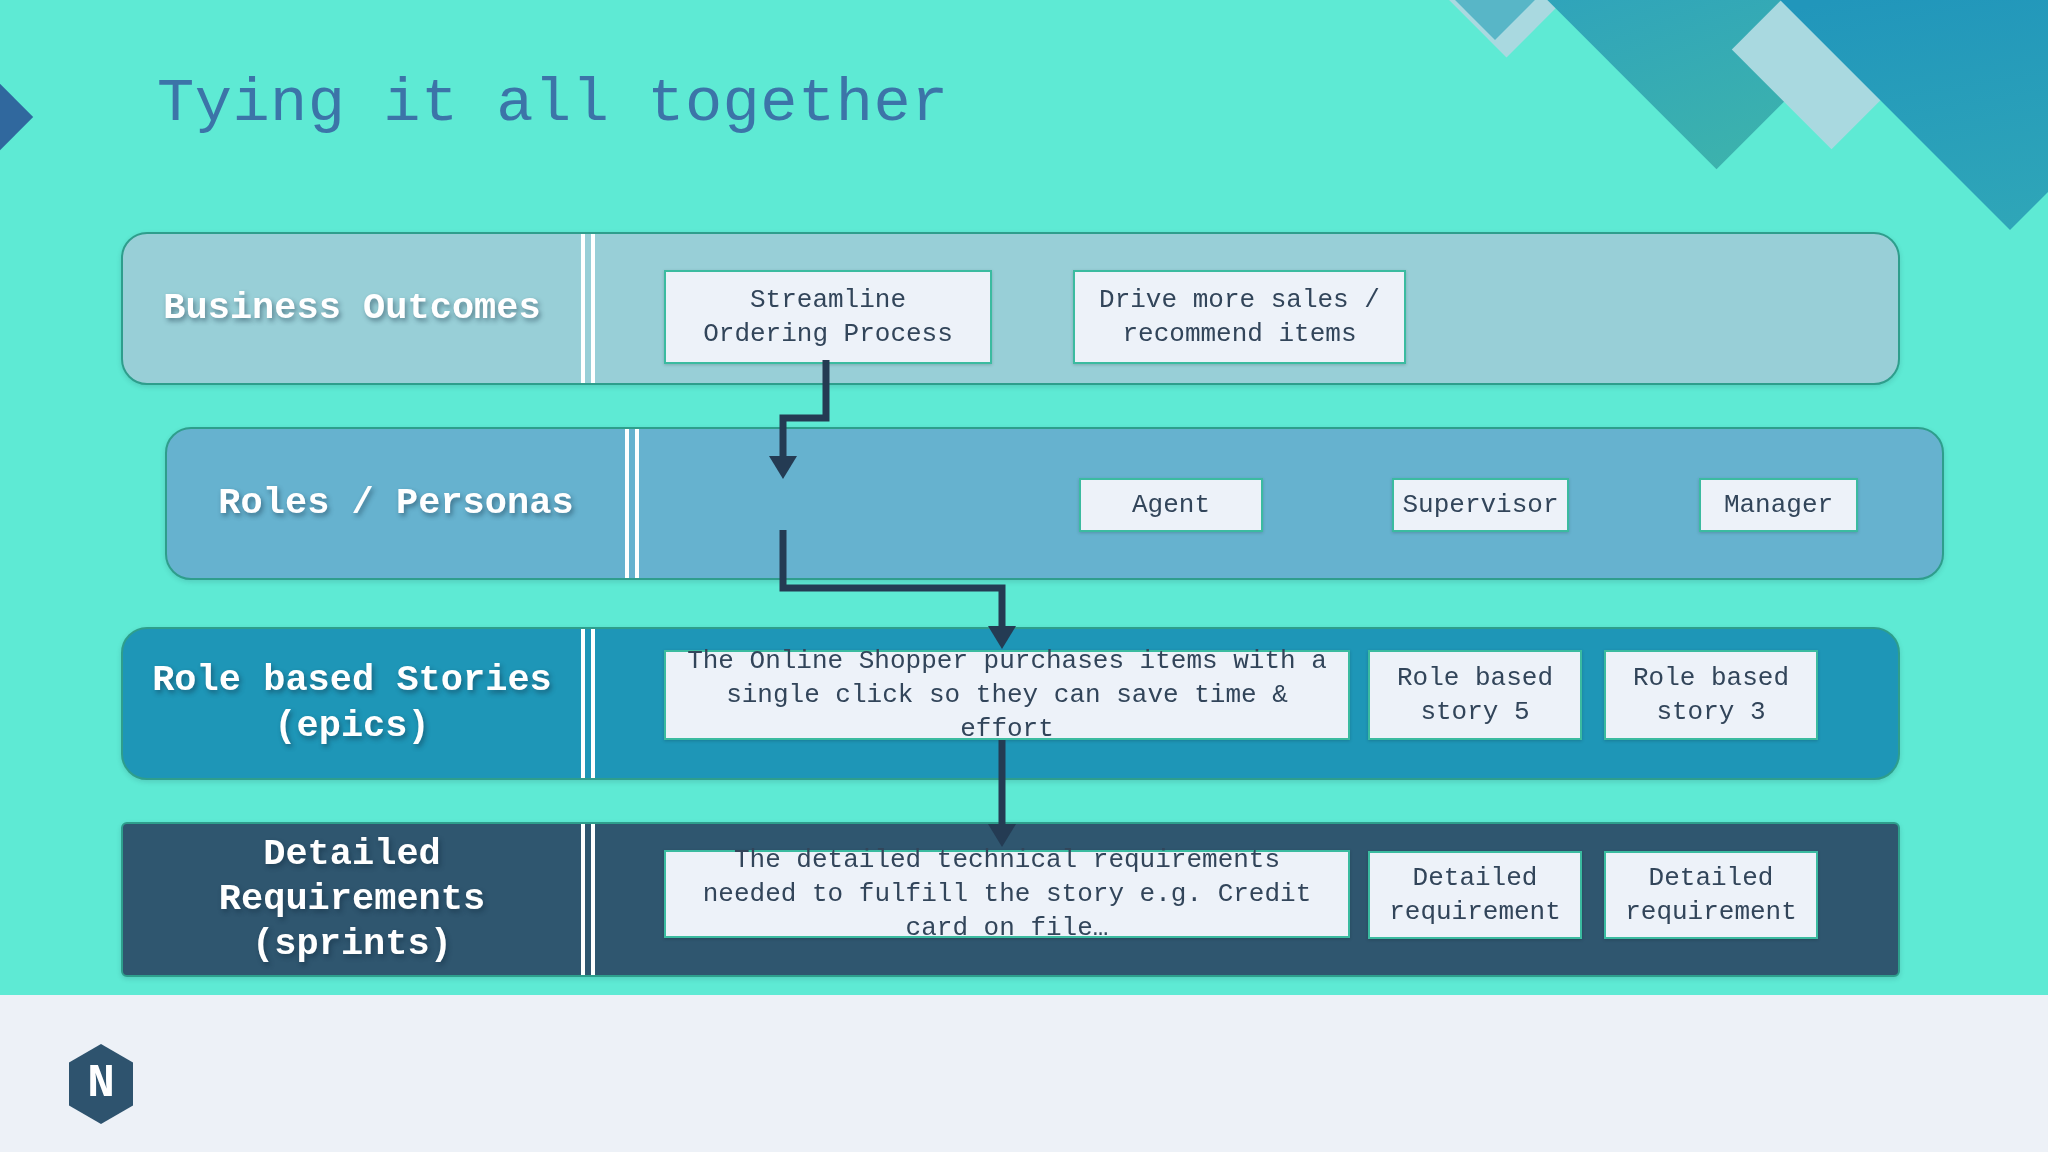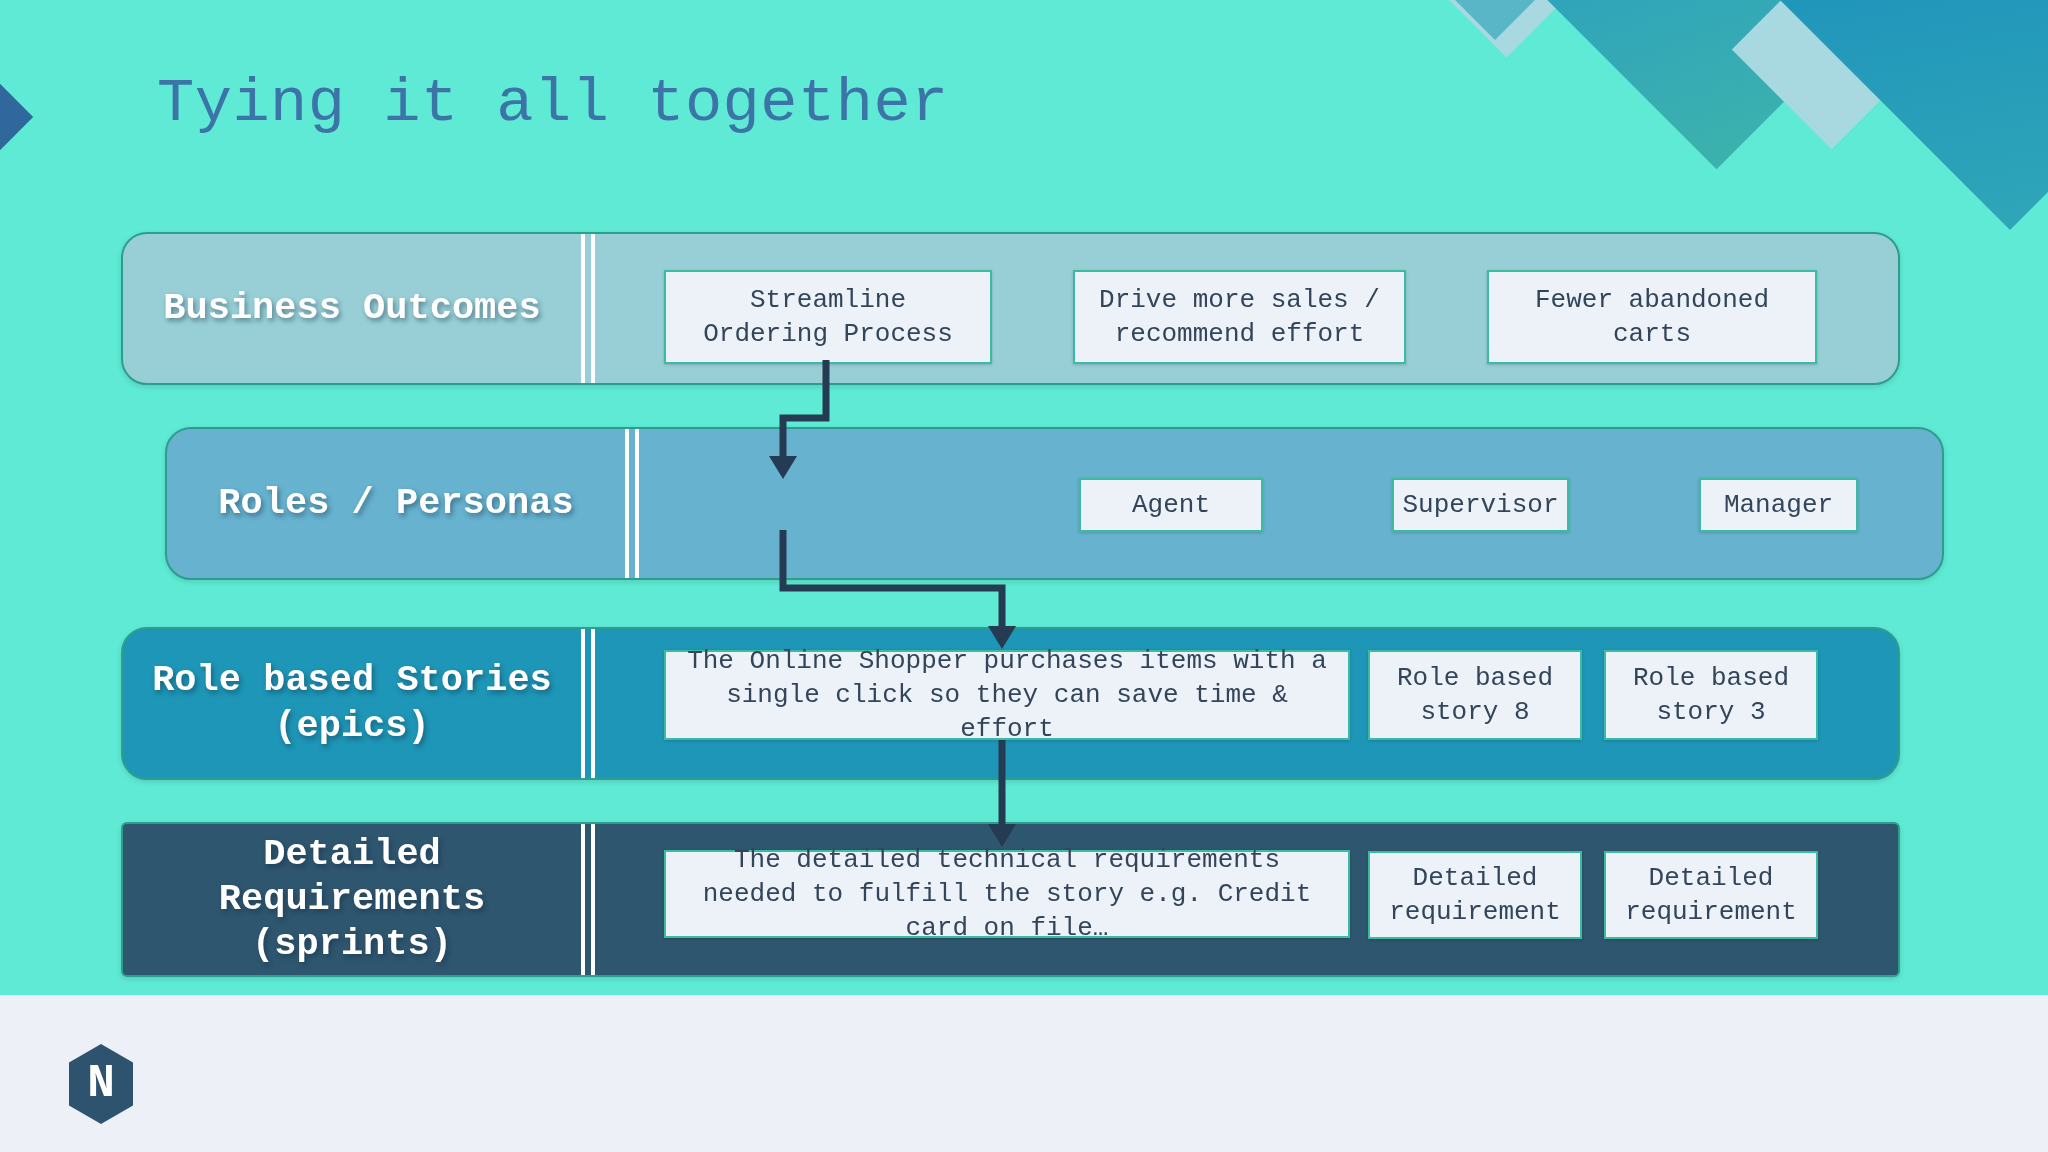--- a/index.html
+++ b/index.html
@@ -100,22 +100,21 @@
 
   <div class="title">Tying it all together</div>
 
   <div class="lane lane1">
     <div class="label-wrap">
       <div class="lbl">Business Outcomes</div>
     </div>
     <div class="divider div-a"></div>
     <div class="divider div-b"></div>
     <div class="box b11">Streamline Ordering Process</div>
-    <div class="box b12">Drive more sales / recommend effort</div>
-    <div class="box b13">Fewer abandoned carts</div>
+    <div class="box b12">Drive more sales / recommend items</div>
   </div>
 
   <div class="lane lane2">
     <div class="label-wrap">
       <div class="lbl">Roles / Personas</div>
     </div>
     <div class="divider div-a"></div>
     <div class="divider div-b"></div>
     <div class="box b22">Agent</div>
     <div class="box b23">Supervisor</div>
@@ -123,21 +122,21 @@
   </div>
 
   <div class="lane lane3">
     <div class="label-wrap">
       <div class="lbl">Role based Stories</div>
       <div class="lbl">(epics)</div>
     </div>
     <div class="divider div-a"></div>
     <div class="divider div-b"></div>
     <div class="box b31">The Online Shopper purchases items with a single click so they can save time &amp; effort</div>
-    <div class="box b32">Role based story 8</div>
+    <div class="box b32">Role based story 5</div>
     <div class="box b33">Role based story 3</div>
   </div>
 
   <div class="lane lane4">
     <div class="label-wrap">
       <div class="lbl">Detailed Requirements</div>
       <div class="lbl">(sprints)</div>
     </div>
     <div class="divider div-a"></div>
     <div class="divider div-b"></div>

